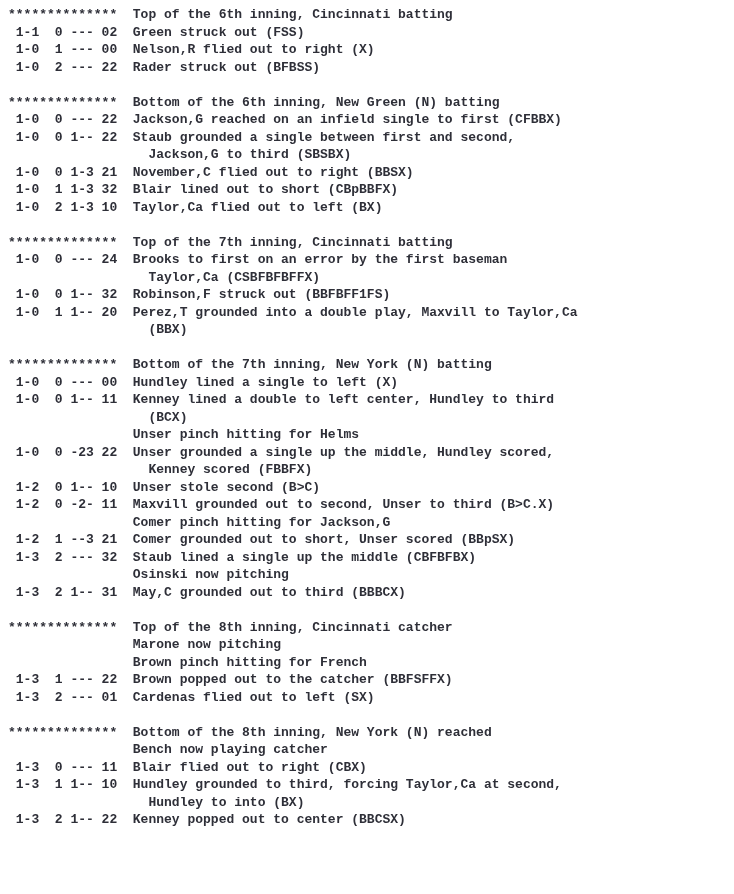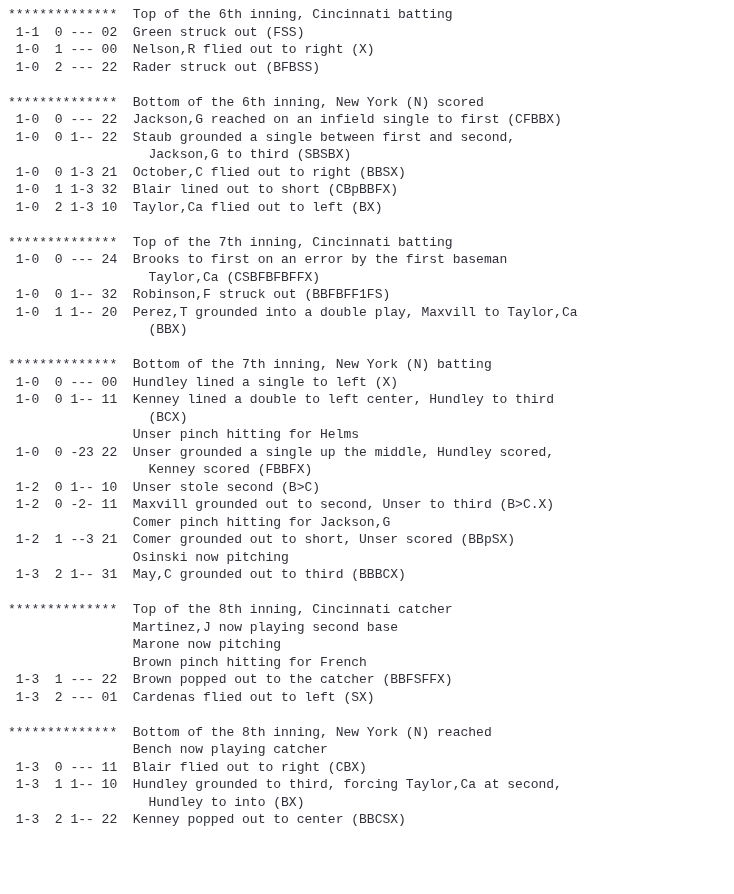--- a/index.html
+++ b/index.html
@@ -11,45 +11,45 @@
     width: 734px;
     height: 894px;
     overflow: hidden;
   }
   .pbp {
     box-sizing: border-box;
     width: 592px;
     padding: 6px 0 0 8px;
     font-family: "Liberation Mono", "DejaVu Sans Mono", monospace;
     font-size: 13px;
-    font-weight: 400;
+    font-weight: 700;
     color: #2e2f38;
     letter-spacing: 0;
   }
   .line {
     white-space: pre;
     height: 17.5px;
     line-height: 17.5px;
   }
 </style>
 </head>
 <body>
 
 <div class="pbp" style="color: rgb(46, 47, 56);">
 
 <div class="line">**************  Top of the 6th inning, Cincinnati batting</div>
     <div class="line"> 1-1  0 --- 02  Green struck out (FSS)</div>
     <div class="line"> 1-0  1 --- 00  Nelson,R flied out to right (X)</div>
     <div class="line"> 1-0  2 --- 22  Rader struck out (BFBSS)</div>
     <div class="line"></div>
-    <div class="line">**************  Bottom of the 6th inning, New York (N) scored</div>
+    <div class="line">**************  Bottom of the 6th inning, New Green (N) batting</div>
     <div class="line"> 1-0  0 --- 22  Jackson,G reached on an infield single to first (CFBBX)</div>
     <div class="line"> 1-0  0 1-- 22  Staub grounded a single between first and second,</div>
     <div class="line">                  Jackson,G to third (SBSBX)</div>
-    <div class="line"> 1-0  0 1-3 21  October,C flied out to right (BBSX)</div>
+    <div class="line"> 1-0  0 1-3 21  November,C flied out to right (BBSX)</div>
     <div class="line"> 1-0  1 1-3 32  Blair lined out to short (CBpBBFX)</div>
     <div class="line"> 1-0  2 1-3 10  Taylor,Ca flied out to left (BX)</div>
     <div class="line"></div>
     <div class="line">**************  Top of the 7th inning, Cincinnati batting</div>
     <div class="line"> 1-0  0 --- 24  Brooks to first on an error by the first baseman</div>
     <div class="line">                  Taylor,Ca (CSBFBFBFFX)</div>
     <div class="line"> 1-0  0 1-- 32  Robinson,F struck out (BBFBFF1FS)</div>
     <div class="line"> 1-0  1 1-- 20  Perez,T grounded into a double play, Maxvill to Taylor,Ca</div>
     <div class="line">                  (BBX)</div>
     <div class="line"></div>
@@ -57,25 +57,25 @@
     <div class="line"> 1-0  0 --- 00  Hundley lined a single to left (X)</div>
     <div class="line"> 1-0  0 1-- 11  Kenney lined a double to left center, Hundley to third</div>
     <div class="line">                  (BCX)</div>
     <div class="line">                Unser pinch hitting for Helms</div>
     <div class="line"> 1-0  0 -23 22  Unser grounded a single up the middle, Hundley scored,</div>
     <div class="line">                  Kenney scored (FBBFX)</div>
     <div class="line"> 1-2  0 1-- 10  Unser stole second (B&gt;C)</div>
     <div class="line"> 1-2  0 -2- 11  Maxvill grounded out to second, Unser to third (B&gt;C.X)</div>
     <div class="line">                Comer pinch hitting for Jackson,G</div>
     <div class="line"> 1-2  1 --3 21  Comer grounded out to short, Unser scored (BBpSX)</div>
+    <div class="line"> 1-3  2 --- 32  Staub lined a single up the middle (CBFBFBX)</div>
     <div class="line">                Osinski now pitching</div>
     <div class="line"> 1-3  2 1-- 31  May,C grounded out to third (BBBCX)</div>
     <div class="line"></div>
     <div class="line">**************  Top of the 8th inning, Cincinnati catcher</div>
-    <div class="line">                Martinez,J now playing second base</div>
     <div class="line">                Marone now pitching</div>
     <div class="line">                Brown pinch hitting for French</div>
     <div class="line"> 1-3  1 --- 22  Brown popped out to the catcher (BBFSFFX)</div>
     <div class="line"> 1-3  2 --- 01  Cardenas flied out to left (SX)</div>
     <div class="line"></div>
     <div class="line">**************  Bottom of the 8th inning, New York (N) reached</div>
     <div class="line">                Bench now playing catcher</div>
     <div class="line"> 1-3  0 --- 11  Blair flied out to right (CBX)</div>
     <div class="line"> 1-3  1 1-- 10  Hundley grounded to third, forcing Taylor,Ca at second,</div>
     <div class="line">                  Hundley to into (BX)</div>

